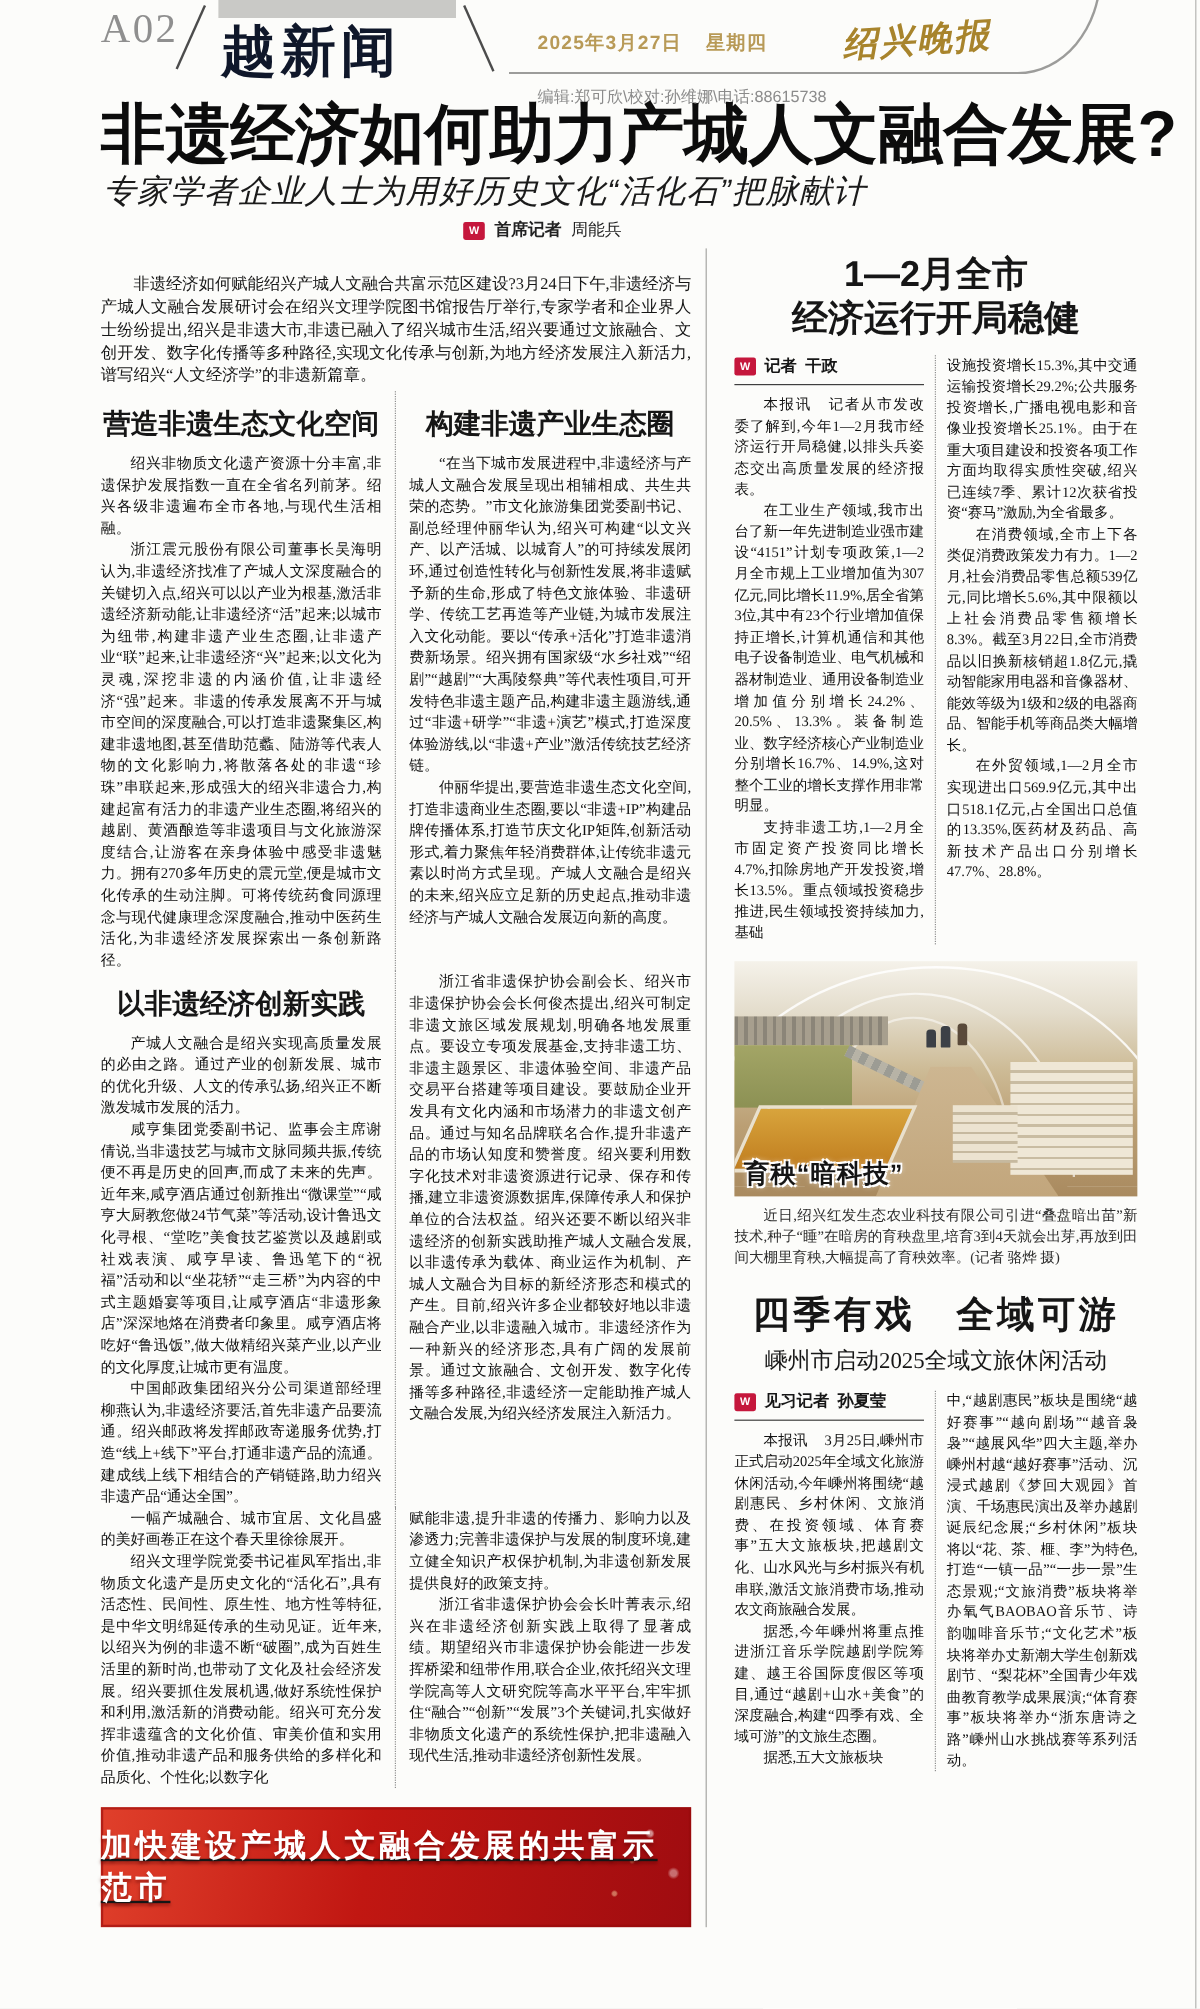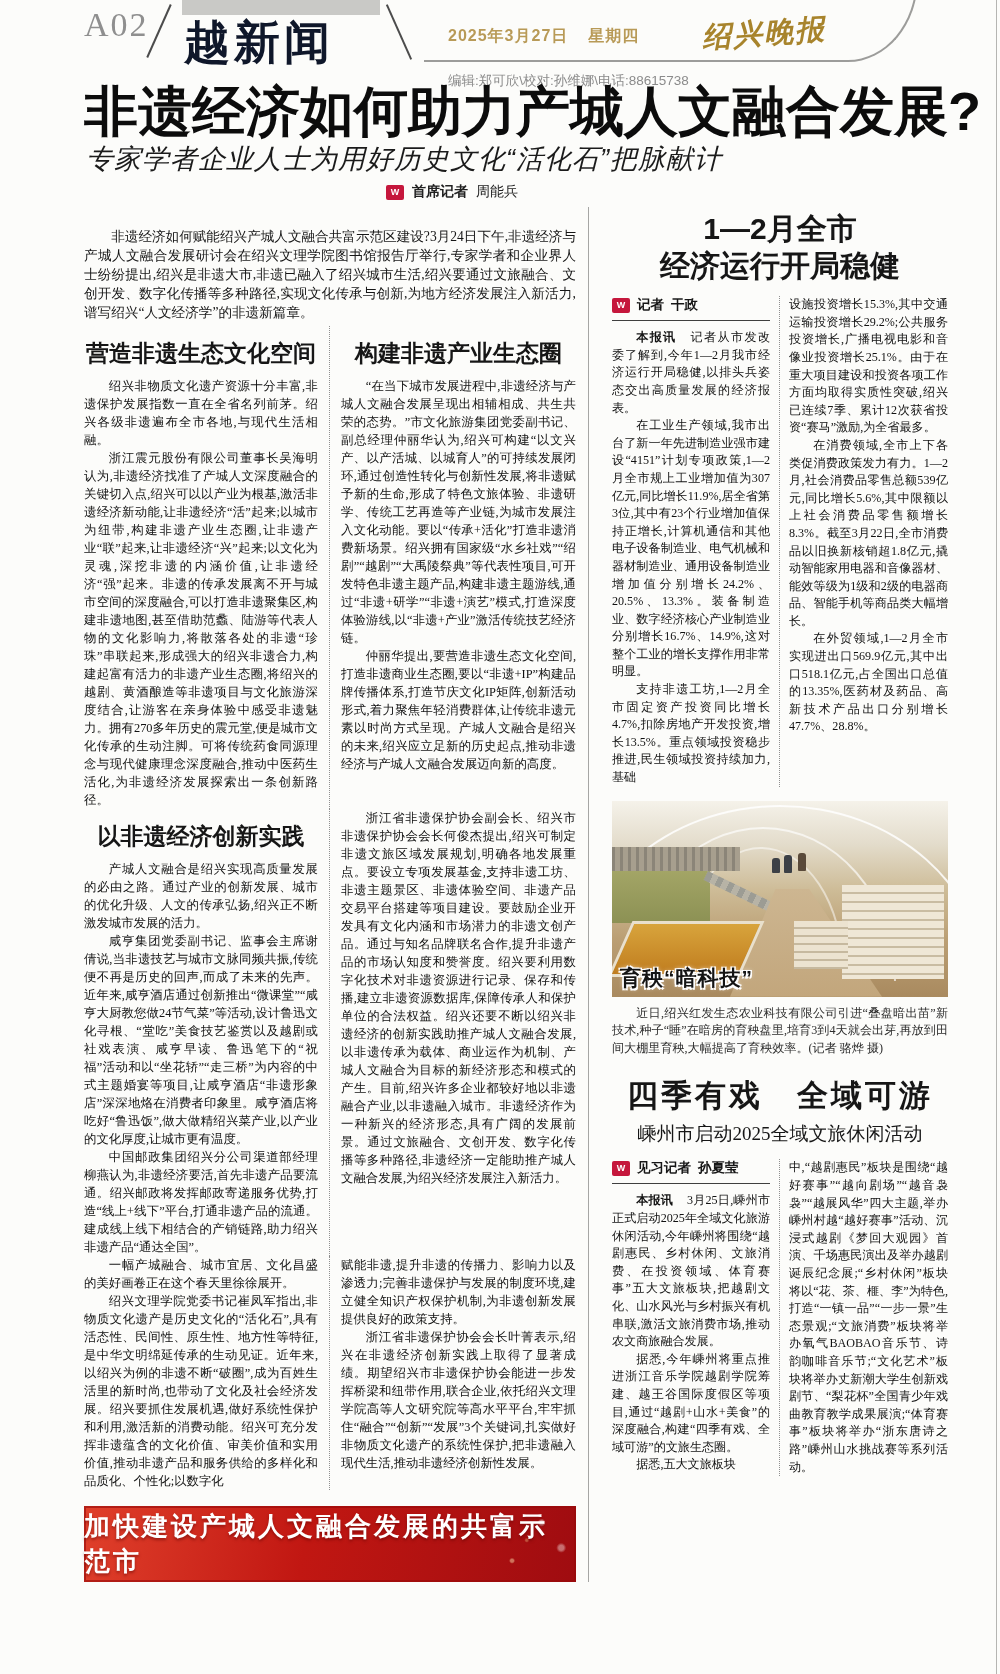--- a/index.html
+++ b/index.html
@@ -38,30 +38,30 @@
   
   .lead{font-size:13.6px;line-height:19px;text-align:justify;text-indent:2em;margin:0 0 4px;}
   .secrow{display:flex;align-items:stretch;}
   .scol{width:50%;box-sizing:border-box;}
   .scol.first{padding-right:11px;border-right:1px dotted #8f8f8f;}
   .scol.second{padding-left:11px;}
   .shead{font-weight:bold;font-size:23px;text-align:center;margin:12px 0 8px;white-space:nowrap;}
   .story p.body, .sidebar p.body{font-size:12.4px;line-height:18px;text-align:justify;text-indent:2em;margin:0;color:#111;}
   p.body.noindent{text-indent:0;}
   .sec3head{font-weight:bold;font-size:22px;text-align:center;margin:16px 0 8px;white-space:nowrap;}
-  .brief{font-weight:bold;font-family:"Liberation Sans","DejaVu Sans",sans-serif;margin-right:14px;}
-
-  .banner{margin-top:16px;height:76px;display:flex;align-items:center;justify-content:center;
+  .brief{font-weight:normal;font-family:"Liberation Sans","DejaVu Sans",sans-serif;margin-right:14px;}
+
+  .banner{margin-top:16px;height:100px;display:flex;align-items:center;justify-content:center;
     background:
       radial-gradient(circle at 93% 22%, rgba(255,255,255,.55) 2px, transparent 4px),
       radial-gradient(circle at 87% 72%, rgba(255,235,180,.45) 1.5px, transparent 3px),
       radial-gradient(circle at 97% 55%, rgba(255,255,255,.4) 2.5px, transparent 5px),
       radial-gradient(circle at 90% 45%, rgba(255,220,150,.35) 1px, transparent 2.5px),
       linear-gradient(100deg,#e0402b 0%,#c11712 45%,#9f0c10 100%);
-    box-shadow:inset 0 0 0 2px rgba(150,10,10,.6);}
+    box-shadow:inset 0 0 0 2px rgba(150,10,10,.6);text-decoration:underline;}
   .banner span{font-weight:900;font-size:26px;color:#fff;letter-spacing:3px;text-shadow:0 2px 3px rgba(90,0,0,.5);}
 
   
   .econ-title{font-weight:900;font-size:30px;line-height:1.22;text-align:center;margin:4px 0 12px;}
   .sb-byline{display:flex;align-items:center;gap:7px;font-size:13.5px;font-weight:bold;
              padding-bottom:6px;border-bottom:1px solid #3f3f3f;margin-bottom:8px;
              font-family:"Liberation Sans","DejaVu Sans",sans-serif;}
   .sbcols{display:flex;align-items:stretch;}
   .sbcol{width:50%;box-sizing:border-box;}
   .sbcol.first{padding-right:9px;border-right:1px dotted #8f8f8f;}

